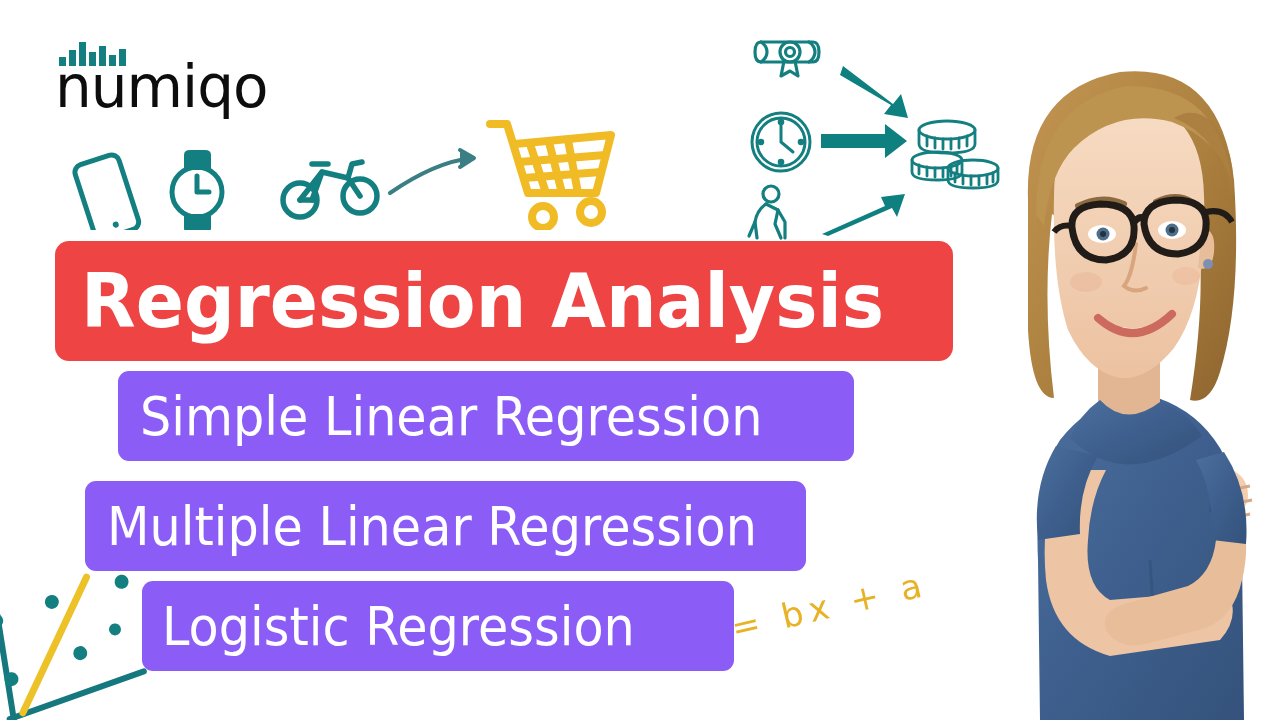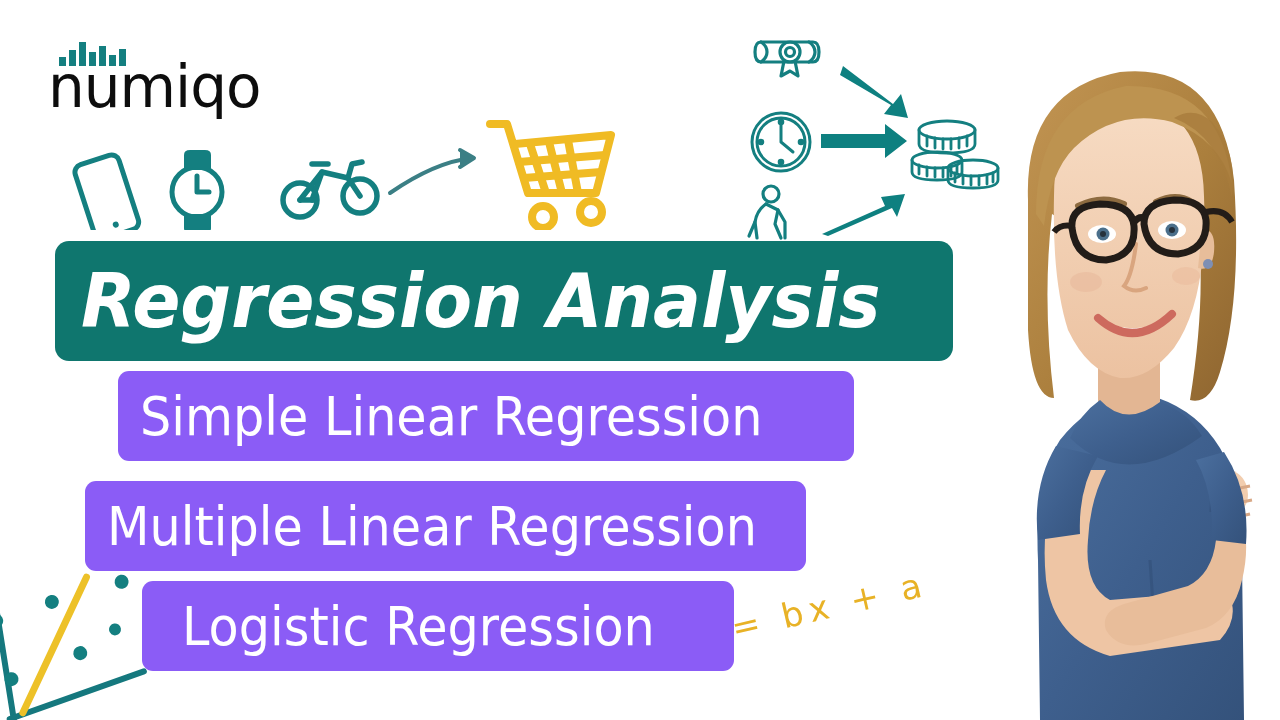--- a/index.html
+++ b/index.html
@@ -37,21 +37,21 @@
     align-items: flex-end;
     gap: 3px;
   }
   #logo-bars .lbar {
     width: 7px;
     background: #147f80;
     border-radius: 0px;
   }
   #logo-word {
     position: absolute;
-    left: 1px;
+    left: 8px;
     top: 20px;
     font-family: "DejaVu Sans", sans-serif;
     font-size: 58px;
     letter-spacing: -1px;
     color: #0d0d0d;
     font-weight: 400;
     line-height: 1;
     white-space: nowrap;
   }
 
@@ -63,25 +63,24 @@
     border-radius: 12px;
     box-sizing: border-box;
     white-space: nowrap;
     overflow: hidden;
   }
   #title-banner {
     left: 55px;
     top: 241px;
     width: 898px;
     height: 120px;
-    background: #0f766e;
+    background: #ef4444;
     border-radius: 14px;
     padding-left: 26px;
     z-index: 30;
-    font-style: italic;
   }
   #title-text {
     font-family: "DejaVu Sans", sans-serif;
     font-weight: 700;
     font-size: 74px;
     color: #ffffff;
     letter-spacing: 0px;
     transform: scaleX(0.96);
     transform-origin: left center;
     line-height: 1;
@@ -95,21 +94,21 @@
     font-family: "DejaVu Sans", sans-serif;
     font-weight: 400;
     font-size: 53px;
     color: #ffffff;
     line-height: 1;
     transform: scaleX(0.93);
     transform-origin: left center;
   }
   #sub-1 { left: 118px; top: 371px; width: 736px; height: 90px; padding-left: 22px; }
   #sub-2 { left: 85px;  top: 481px; width: 721px; height: 90px; padding-left: 22px; }
-  #sub-3 { left: 142px; top: 581px; width: 592px; height: 90px; padding-left: 40px; }
+  #sub-3 { left: 142px; top: 581px; width: 592px; height: 90px; padding-left: 20px; }
 
   
   .art {
     position: absolute;
     z-index: 5;
     pointer-events: none;
   }
   #art-top-left  { left: 60px;  top: 100px; }
   #art-top-right { left: 725px; top: 22px;  }
   #art-scatter   { left: -10px; top: 560px; }

